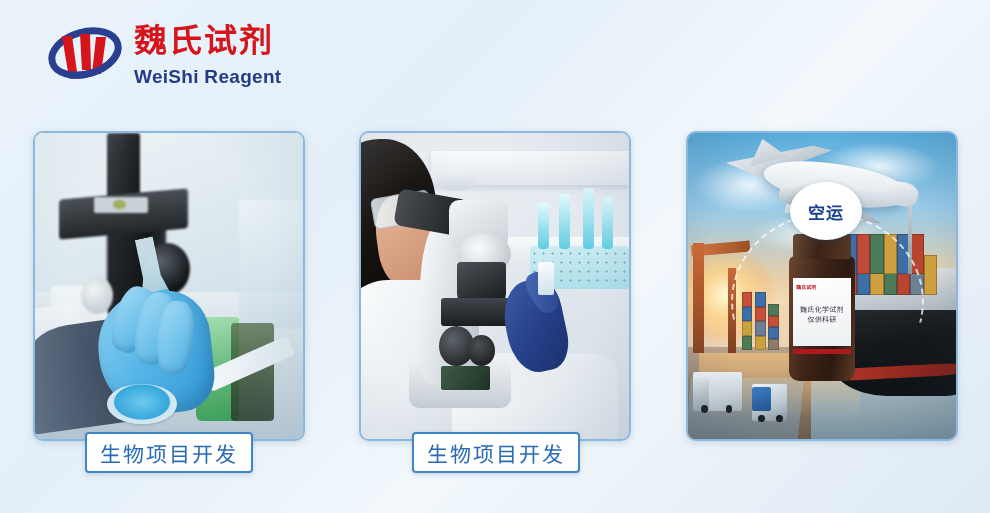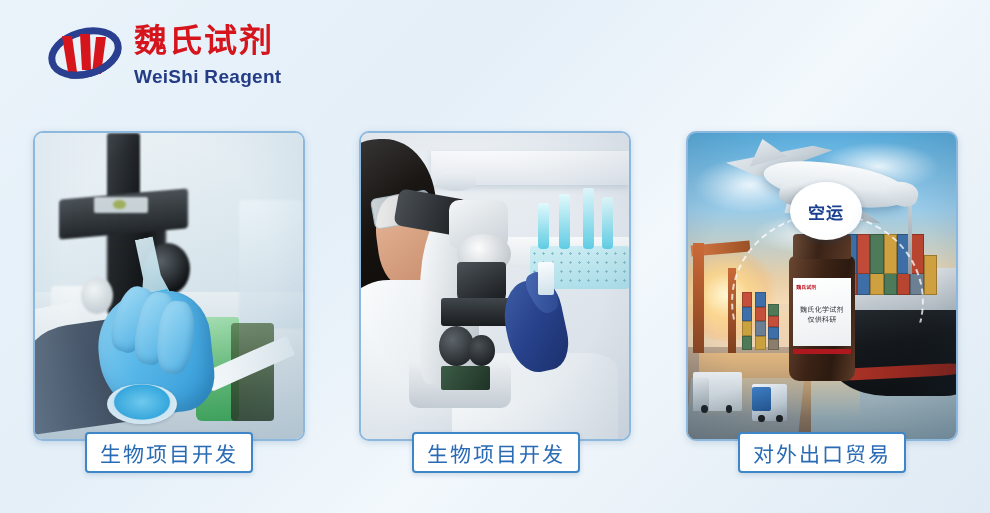--- a/index.html
+++ b/index.html
@@ -787,17 +787,14 @@
         <div class="bottle-stripe"></div>
       </div>
 
       <div class="badge badge-air">
         <span>空运</span>
       </div>
 
       <div class="vignette"></div>
     </div>
   </div>
-  <div class="caption caption-3">
-    <span class="caption-label">对外出口贸易</span>
-  </div>
 
 </div>
 
 </body></html>

